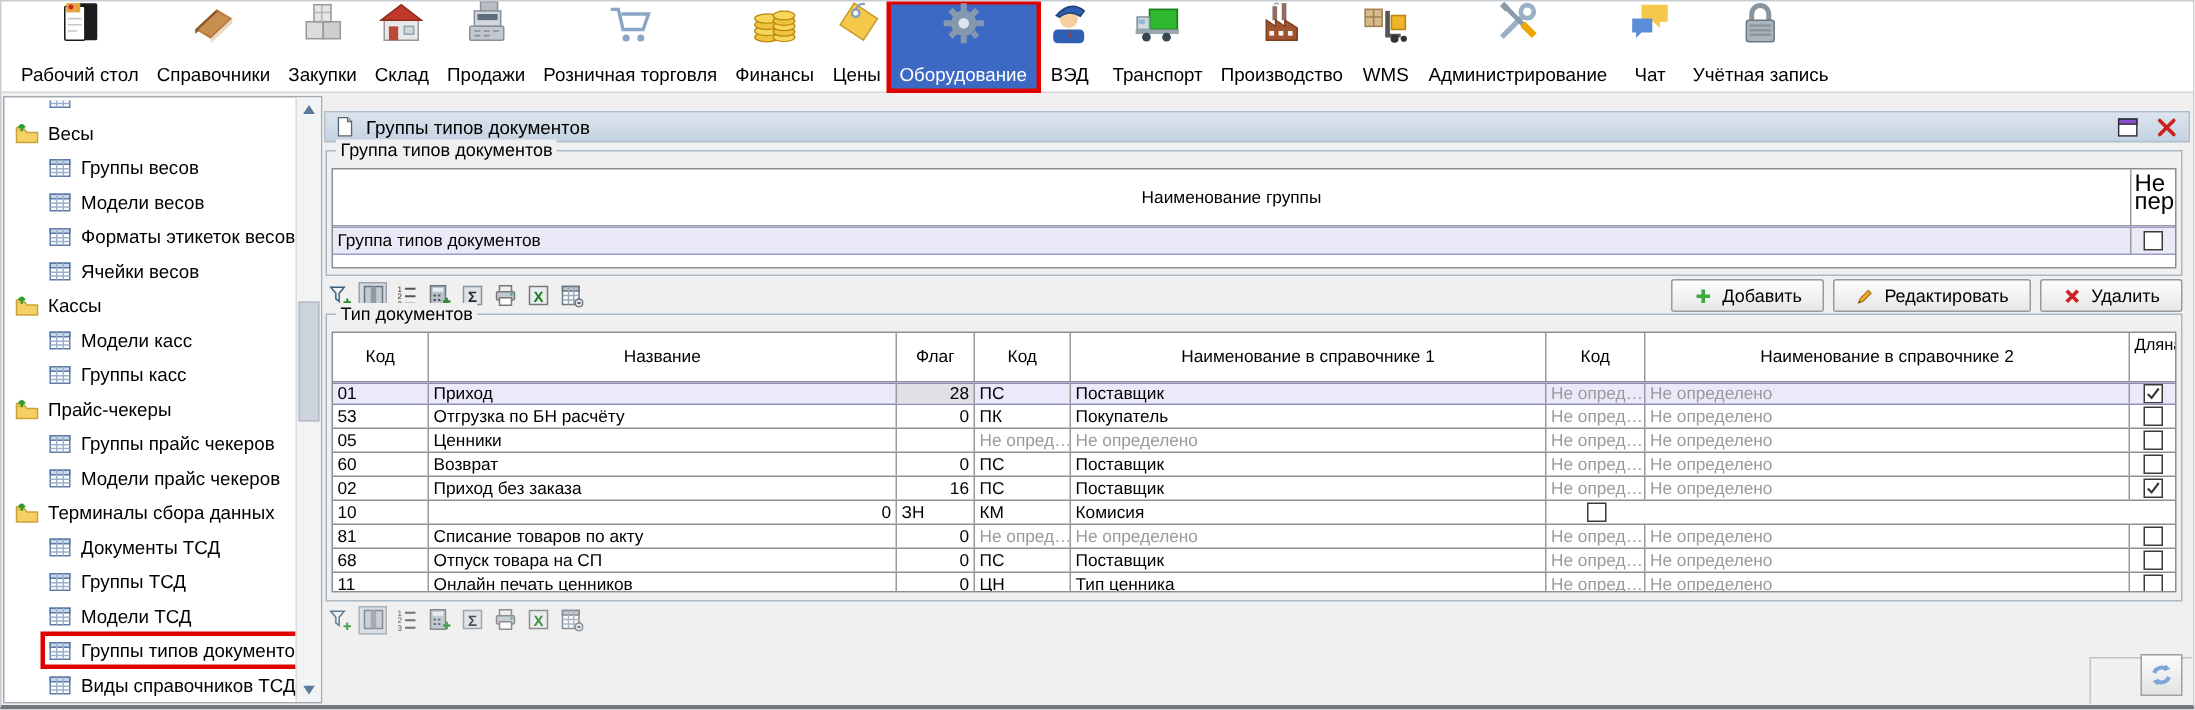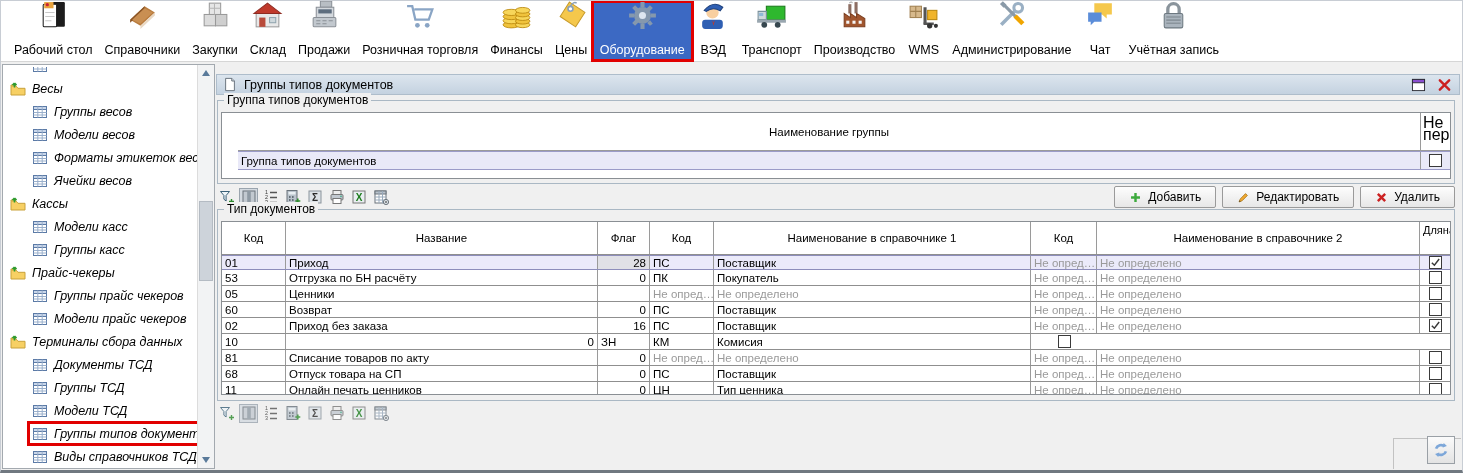--- a/index.html
+++ b/index.html
@@ -16,21 +16,21 @@
   .ticon{width:33px;height:33px;display:block;}
   .ticon svg{width:100%;height:100%;display:block;}
   .tlabel{font-size:12.5px;color:#000;white-space:nowrap;line-height:14px;margin-top:11px;}
   .tb-item.selected{background:#3c69c3;}
   .tb-item.selected .tlabel{color:#fff;}
   .tb-item.annotated{box-shadow:0 0 0 3px #e10000;}
 
   
   .sidebar{position:absolute;left:1px;top:63px;width:213px;bottom:1px;background:#fff;
            border:1px solid #a3a9af;box-sizing:border-box;}
-  .tree{position:absolute;left:0;top:2px;right:17px;bottom:0;font-style:italic;}
+  .tree{position:absolute;left:0;top:2px;right:17px;bottom:0;}
   .trow{height:23px;display:flex;align-items:center;gap:6px;font-size:12.5px;
         white-space:nowrap;cursor:pointer;}
   .trow.group{padding-left:7px;}
   .trow.leaf{padding-left:29px;}
   .ticon16{width:16px;height:16px;flex:none;display:block;}
   .ticon16 svg{width:100%;height:100%;display:block;}
   .trow-partial{height:10px;overflow:hidden;}
   .trow-partial .trow{margin-top:-13px;}
   .trow.annotated{position:relative;}
   .trow.annotated::after{content:"";position:absolute;left:24px;right:-7px;top:-1px;bottom:-1px;
@@ -55,21 +55,21 @@
   .wctl-btn svg{width:15px;height:14px;display:block;}
 
   .gb{position:absolute;border:1px solid #aab8c4;}
   .gb-label{position:absolute;top:-8px;left:6px;background:#f0f0f0;padding:0 3px;
         font-size:12px;line-height:14px;}
   .gb1{left:2px;top:36px;right:6px;height:82px;}
   .gb2{left:2px;top:145px;right:6px;height:190px;}
 
   .utable{position:absolute;left:3px;top:11px;right:3px;bottom:4px;background:#fff;
         border:1px solid #8a8f94;overflow:hidden;}
-  .ugrid{display:grid;grid-template-columns:1fr 29px;margin-left:16px;}
+  .ugrid{display:grid;grid-template-columns:1fr 29px;}
   .uhead{height:37px;border-bottom:1px solid #9a9a9a;}
   .uh1{display:flex;align-items:center;justify-content:center;font-size:11.5px;
         border-right:1px solid #9a9a9a;}
   .uh2{font-size:16px;line-height:12px;padding:4px 0 0 2px;overflow:hidden;white-space:nowrap;}
   .urow{height:17px;background:#e9e9f8;border-bottom:1px solid #9b9bc9;border-top:1px solid #9b9bc9;
         font-size:11.5px;box-sizing:content-box;}
   .uc1{padding-left:3px;border-right:1px solid #9a9a9a;display:flex;align-items:center;}
   .uc2{display:flex;align-items:center;justify-content:center;}
 
   .mid-bar{position:absolute;left:2px;top:121px;right:6px;height:24px;display:flex;align-items:center;}

